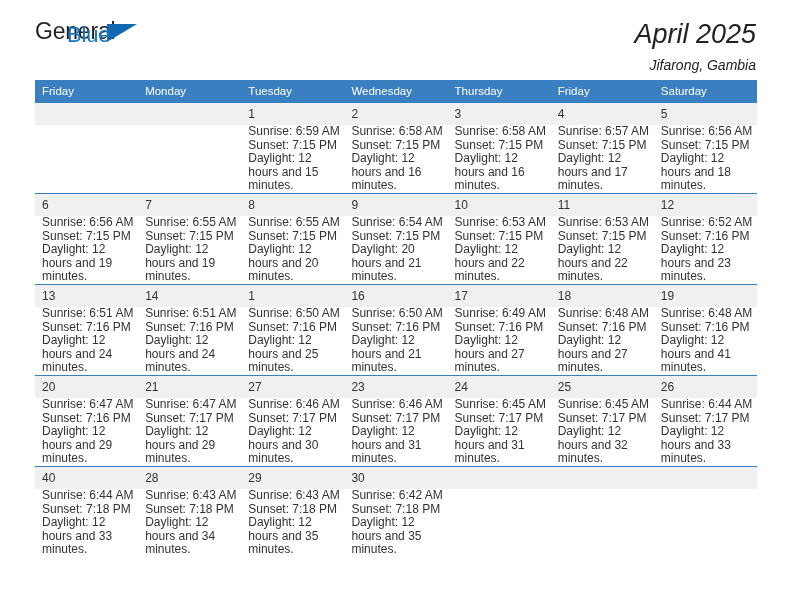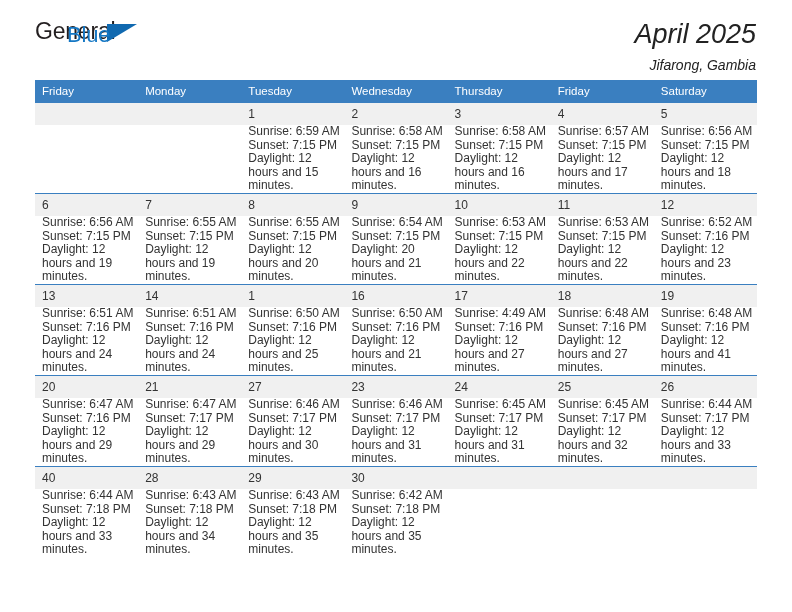--- a/index.html
+++ b/index.html
@@ -298,21 +298,21 @@
             <span class="daynum">16</span>
             <div class="info">
               <div>Sunrise: 6:50 AM</div>
               <div>Sunset: 7:16 PM</div>
               <div class="daylight">Daylight: 12 hours and 21 minutes.</div>
             </div>
           </td>
           <td>
             <span class="daynum">17</span>
             <div class="info">
-              <div>Sunrise: 4:49 AM</div>
+              <div>Sunrise: 6:49 AM</div>
               <div>Sunset: 7:16 PM</div>
               <div class="daylight">Daylight: 12 hours and 27 minutes.</div>
             </div>
           </td>
           <td>
             <span class="daynum">18</span>
             <div class="info">
               <div>Sunrise: 6:48 AM</div>
               <div>Sunset: 7:16 PM</div>
               <div class="daylight">Daylight: 12 hours and 27 minutes.</div>

